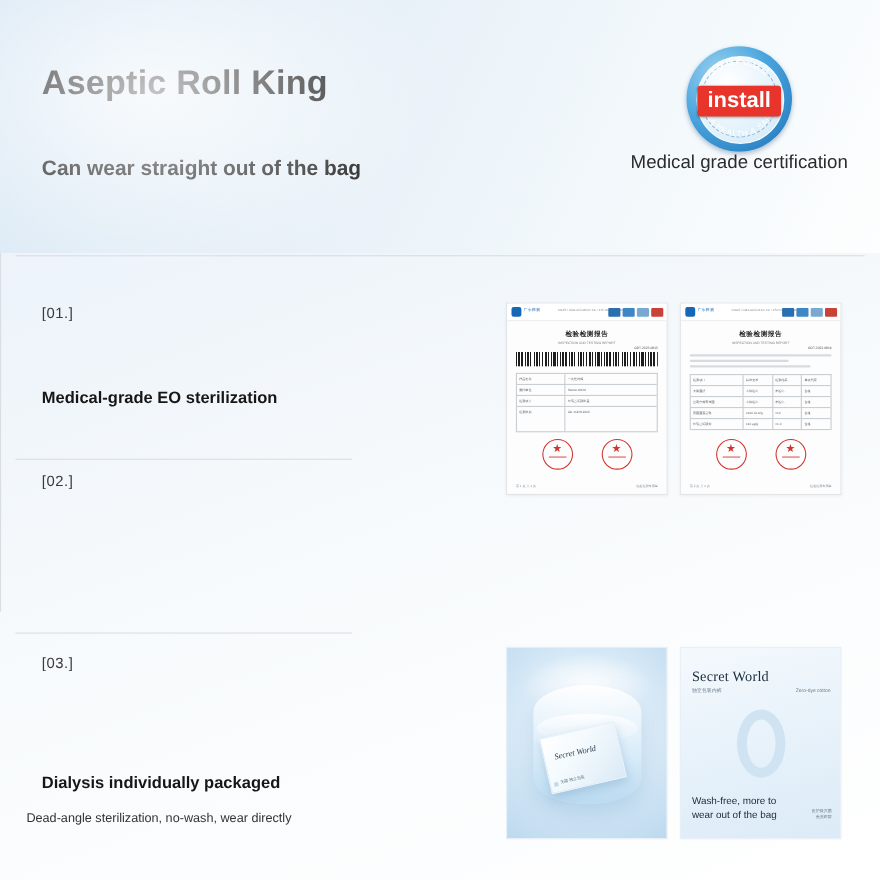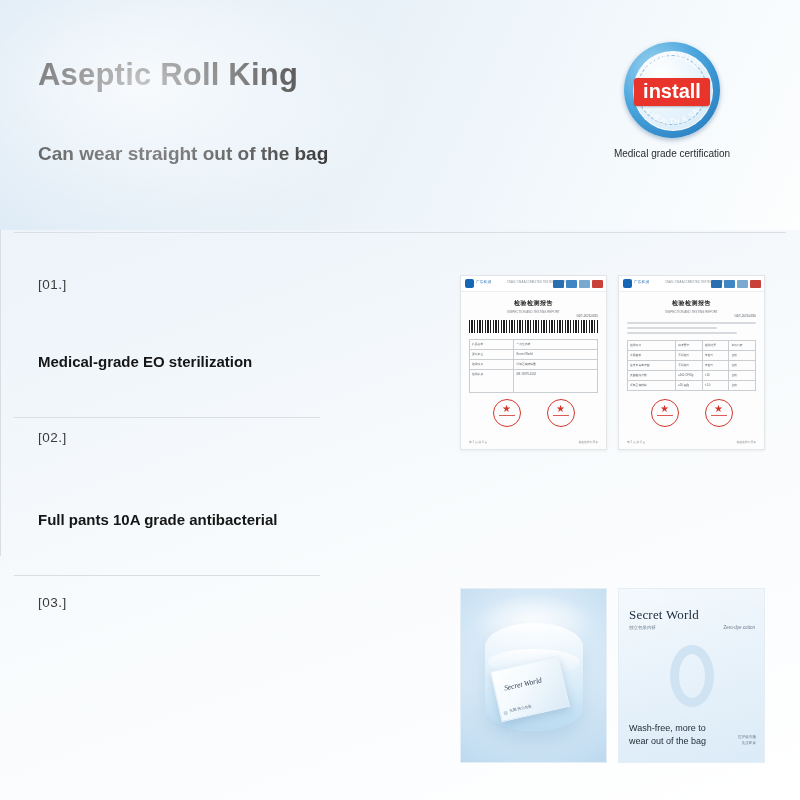--- a/index.html
+++ b/index.html
@@ -112,22 +112,22 @@
     display: inline-block;
     background: #e8342b;
     color: #ffffff;
     font-size: 20px;
     font-weight: bold;
     padding: 2px 9px 3px 9px;
     border-radius: 3px;
     box-shadow: 0 1px 2px rgba(0,0,0,0.25);
   }
   .cert-caption {
-    margin-top: 10px;
-    font-size: 10px;
+    margin-top: 0;
+    font-size: 17px;
     color: #2b2b2b;
   }
 
   
   .rule {
     position: absolute;
     background: #d9dee3;
   }
   .hrule-top { left: 14px; top: 232px; width: 772px; height: 1px; }
   .vrule { left: 320px; top: 232px; width: 1px; height: 556px; background: #d9dee3; }
@@ -490,23 +490,24 @@
 
   <div class="rule hrule-top"></div>
   <div class="vrule"></div>
   <div class="rule hrule-1"></div>
   <div class="rule hrule-2"></div>
 
   <div class="item-index i1-index">[01.]</div>
   <div class="item-title i1-title">Medical-grade EO sterilization</div>
 
   <div class="item-index i2-index">[02.]</div>
-  <div class="item-title i2-title">Full pants 10A grade antibacterial</div>
 
   <div class="item-index i3-index">[03.]</div>
+  <div class="item-title i3-title">Dialysis individually packaged</div>
+  <div class="item-desc i3-desc">Dead-angle sterilization, no-wash, wear directly</div>
 
   <div class="cert-doc doc-a">
     <div class="doc-head">
       <div class="doc-logo"></div>
       <div class="doc-logo-text">广东检测</div>
       <div class="doc-head-mid">CNAS / CMA ACCREDITED TESTING REPORT</div>
       <div class="doc-badges">
         <i class="bdg-1"></i>
         <i class="bdg-2"></i>
         <i class="bdg-3"></i>

